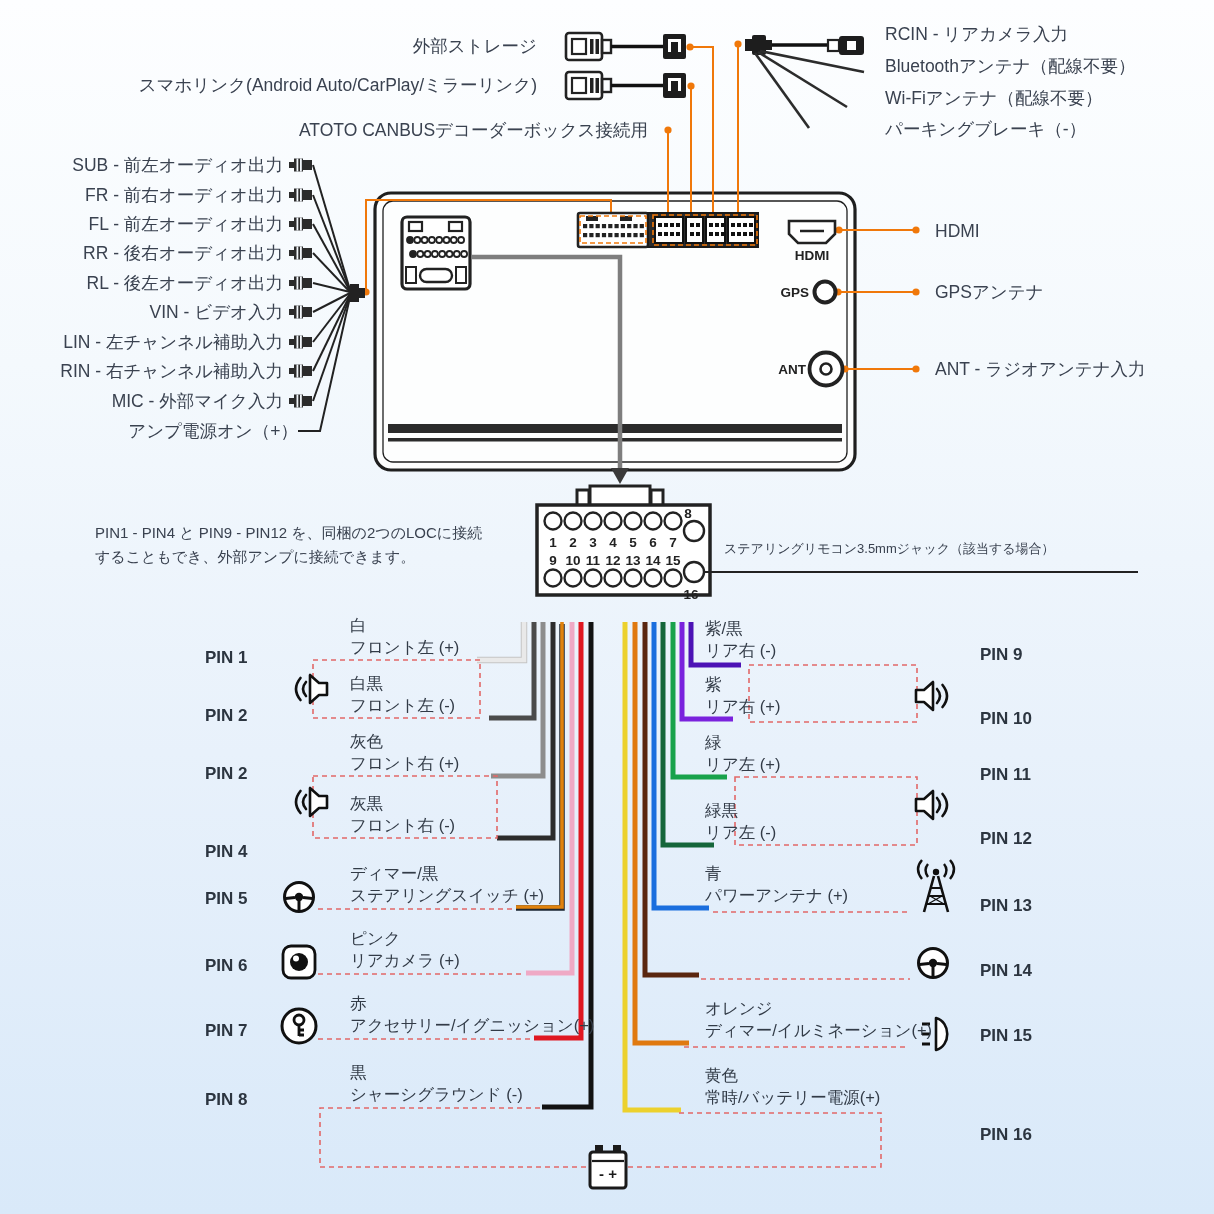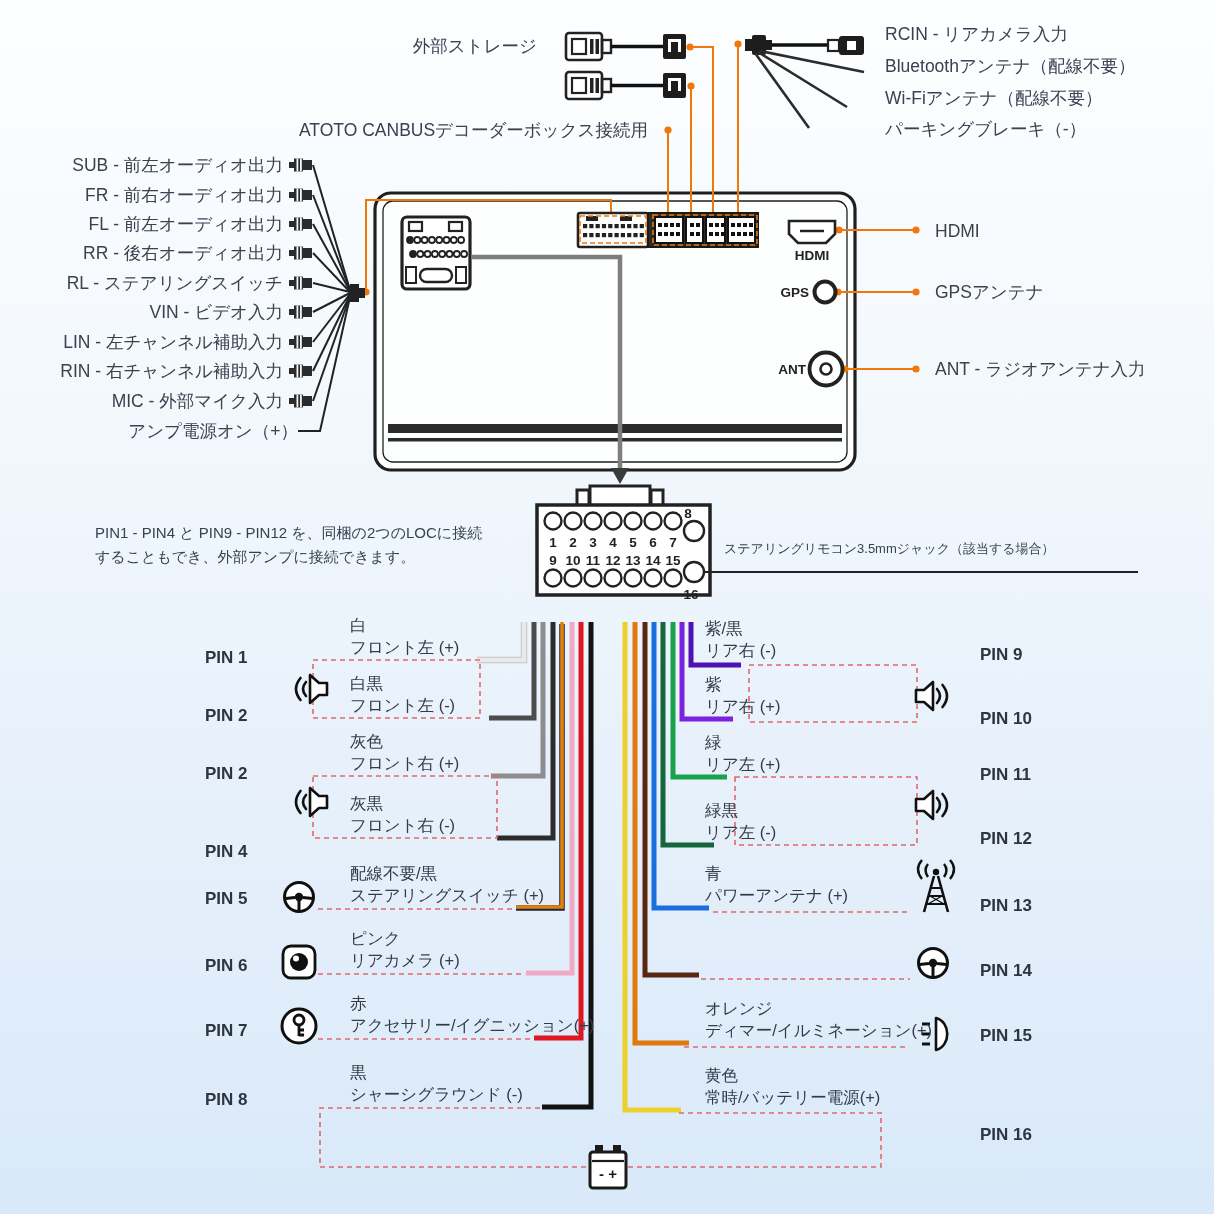--- a/index.html
+++ b/index.html
@@ -367,31 +367,32 @@
   <g transform="translate(590,1145)">
     <rect x="5" y="0" width="8" height="8" fill="#1a1a1a"></rect>
     <rect x="23" y="0" width="8" height="8" fill="#1a1a1a"></rect>
     <rect x="0" y="7" width="36" height="36" rx="3" fill="#ffffff" stroke="#1a1a1a" stroke-width="3"></rect>
     <line x1="2" y1="16" x2="34" y2="16" stroke="#1a1a1a" stroke-width="2.2"></line>
     <text x="18" y="34" text-anchor="middle" font-size="15" font-weight="700" fill="#1a1a1a">- +</text>
   </g>
 </svg>
 
 <div class="lbl" style="right:677px;top:35px">外部ストレージ</div>
+<div class="lbl" style="right:677px;top:74px">スマホリンク(Android Auto/CarPlay/ミラーリンク)</div>
 <div class="lbl" style="right:566px;top:119px">ATOTO CANBUSデコーダーボックス接続用</div>
 <div class="lbl" style="left:885px;top:23px">RCIN - リアカメラ入力</div>
 <div class="lbl" style="left:885px;top:55px">Bluetoothアンテナ（配線不要）</div>
 <div class="lbl" style="left:885px;top:87px">Wi-Fiアンテナ（配線不要）</div>
 <div class="lbl" style="left:885px;top:118px">パーキングブレーキ（-）</div>
 
 <div class="lbl" style="right:931px;top:154px">SUB - 前左オーディオ出力</div>
 <div class="lbl" style="right:931px;top:184px">FR - 前右オーディオ出力</div>
 <div class="lbl" style="right:931px;top:213px">FL - 前左オーディオ出力</div>
 <div class="lbl" style="right:931px;top:242px">RR - 後右オーディオ出力</div>
-<div class="lbl" style="right:931px;top:272px">RL - ステアリングスイッチ</div>
+<div class="lbl" style="right:931px;top:272px">RL - 後左オーディオ出力</div>
 <div class="lbl" style="right:931px;top:301px">VIN - ビデオ入力</div>
 <div class="lbl" style="right:931px;top:331px">LIN - 左チャンネル補助入力</div>
 <div class="lbl" style="right:931px;top:360px">RIN - 右チャンネル補助入力</div>
 <div class="lbl" style="right:931px;top:390px">MIC - 外部マイク入力</div>
 <div class="lbl" style="right:916px;top:420px">アンプ電源オン（+）</div>
 
 <div class="lbl" style="left:935px;top:220px">HDMI</div>
 <div class="lbl" style="left:935px;top:281px">GPSアンテナ</div>
 <div class="lbl" style="left:935px;top:358px">ANT - ラジオアンテナ入力</div>
 
@@ -429,21 +430,21 @@
 </div>
 <div class="wire-label" style="left:350px;top:730px">
   <div>灰色</div>
       <div>フロント右 (+)</div>
 </div>
 <div class="wire-label" style="left:350px;top:792px">
   <div>灰黒</div>
       <div>フロント右 (-)</div>
 </div>
 <div class="wire-label" style="left:350px;top:862px">
-  <div>配線不要/黒</div>
+  <div>ディマー/黒</div>
       <div>ステアリングスイッチ (+)</div>
 </div>
 <div class="wire-label" style="left:350px;top:927px">
   <div>ピンク</div>
       <div>リアカメラ (+)</div>
 </div>
 <div class="wire-label" style="left:350px;top:992px">
   <div>赤</div>
       <div>アクセサリー/イグニッション(+)</div>
 </div>

